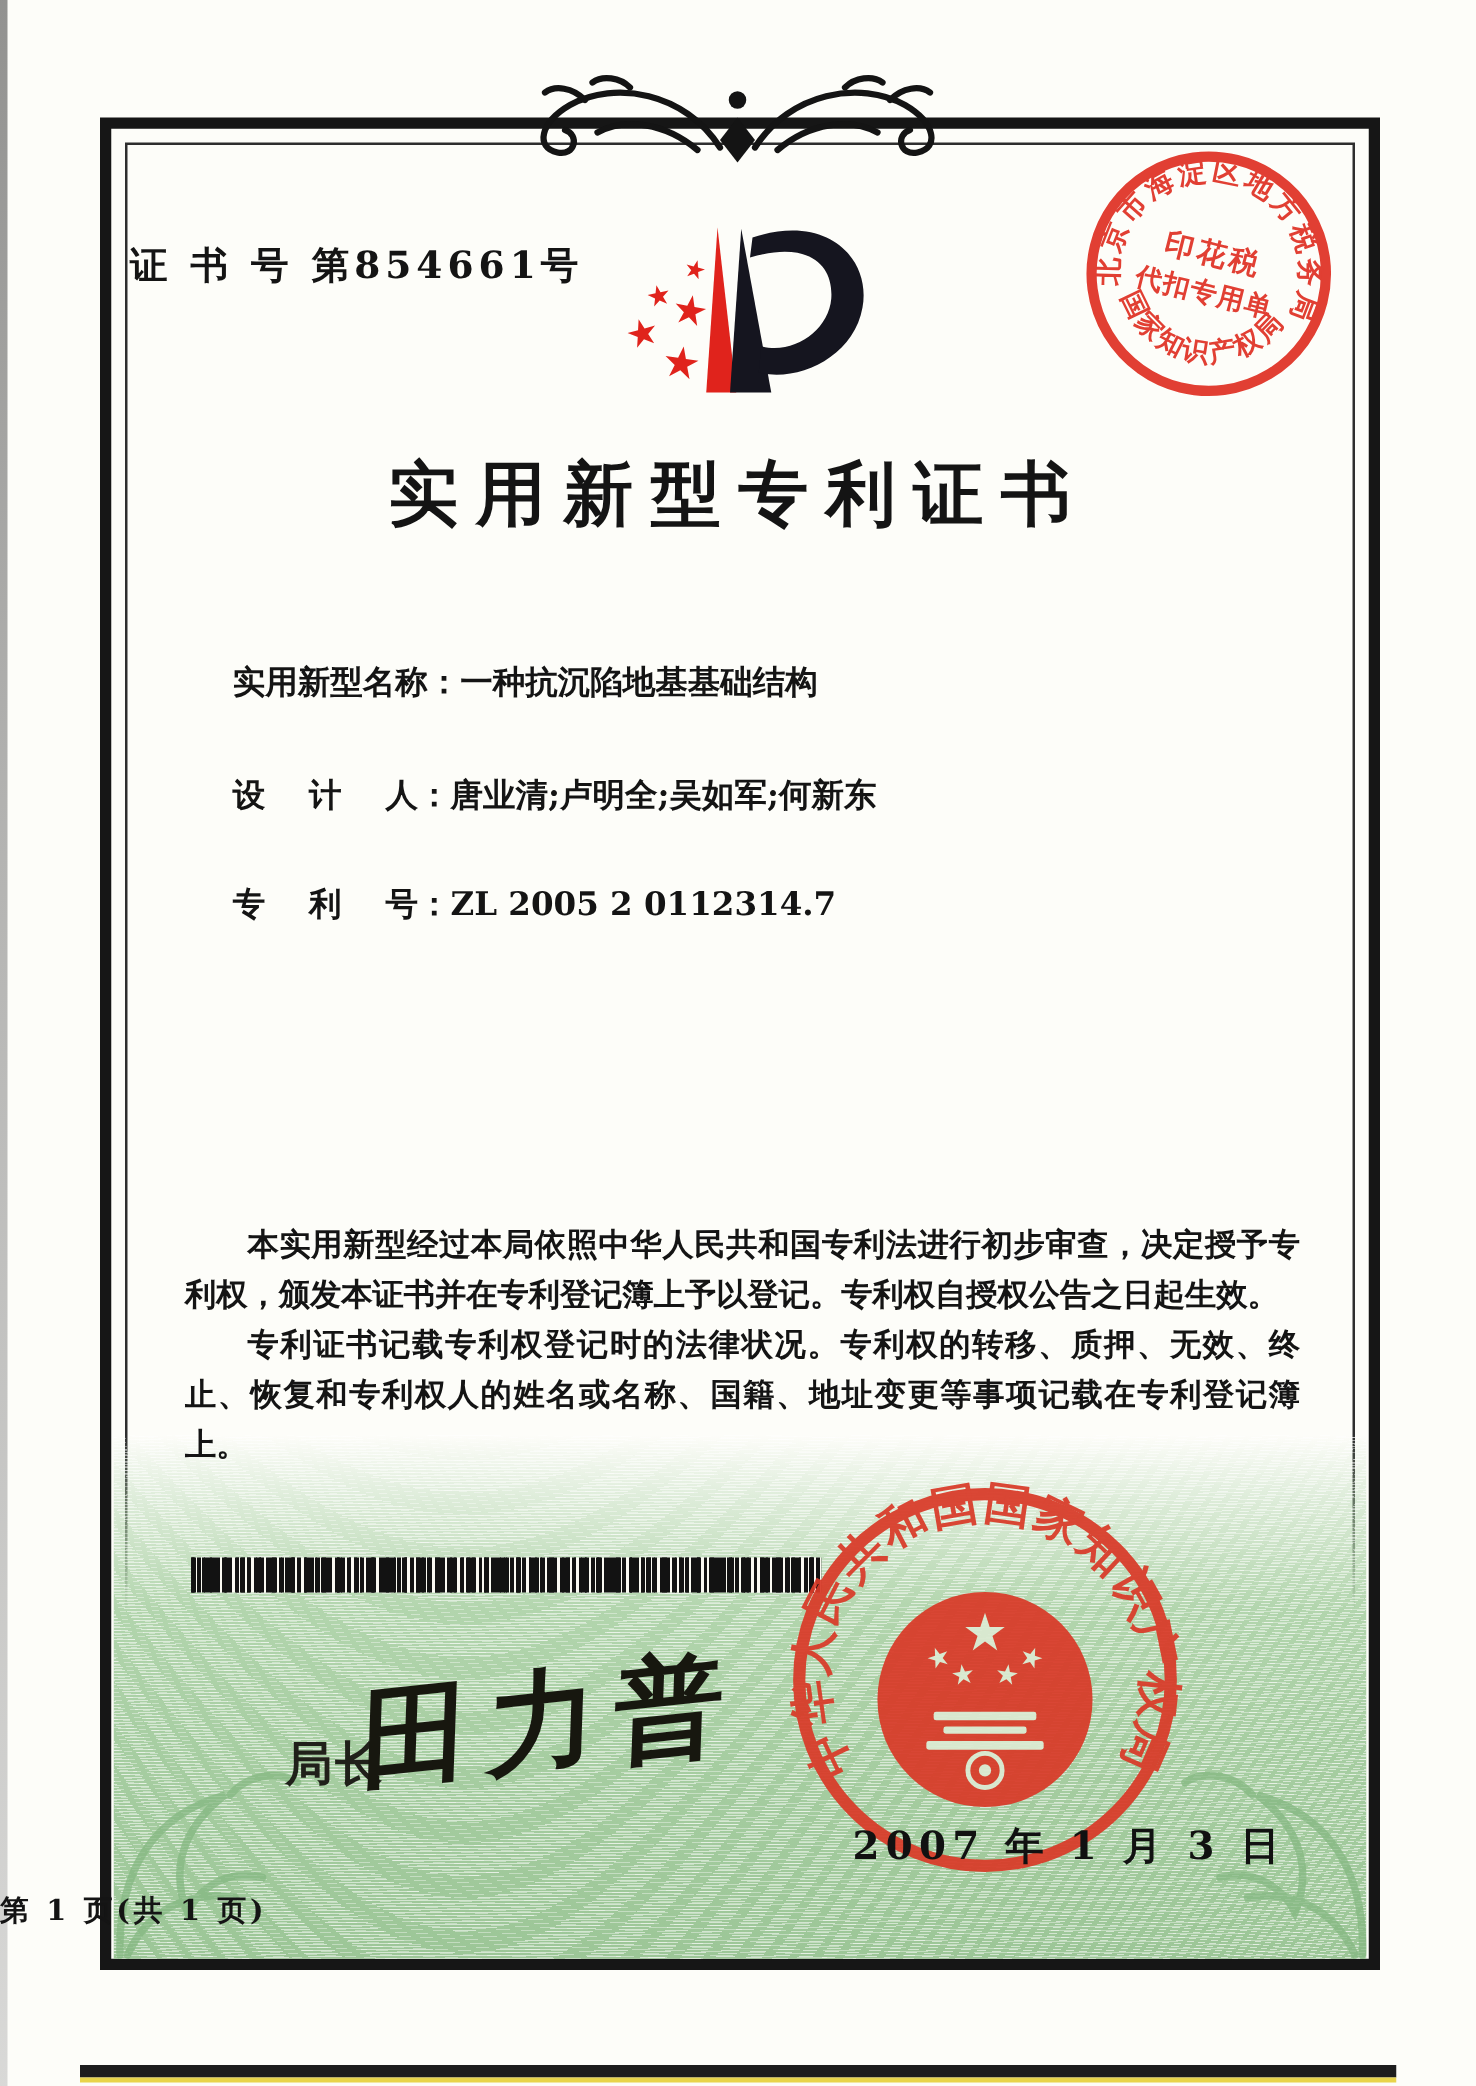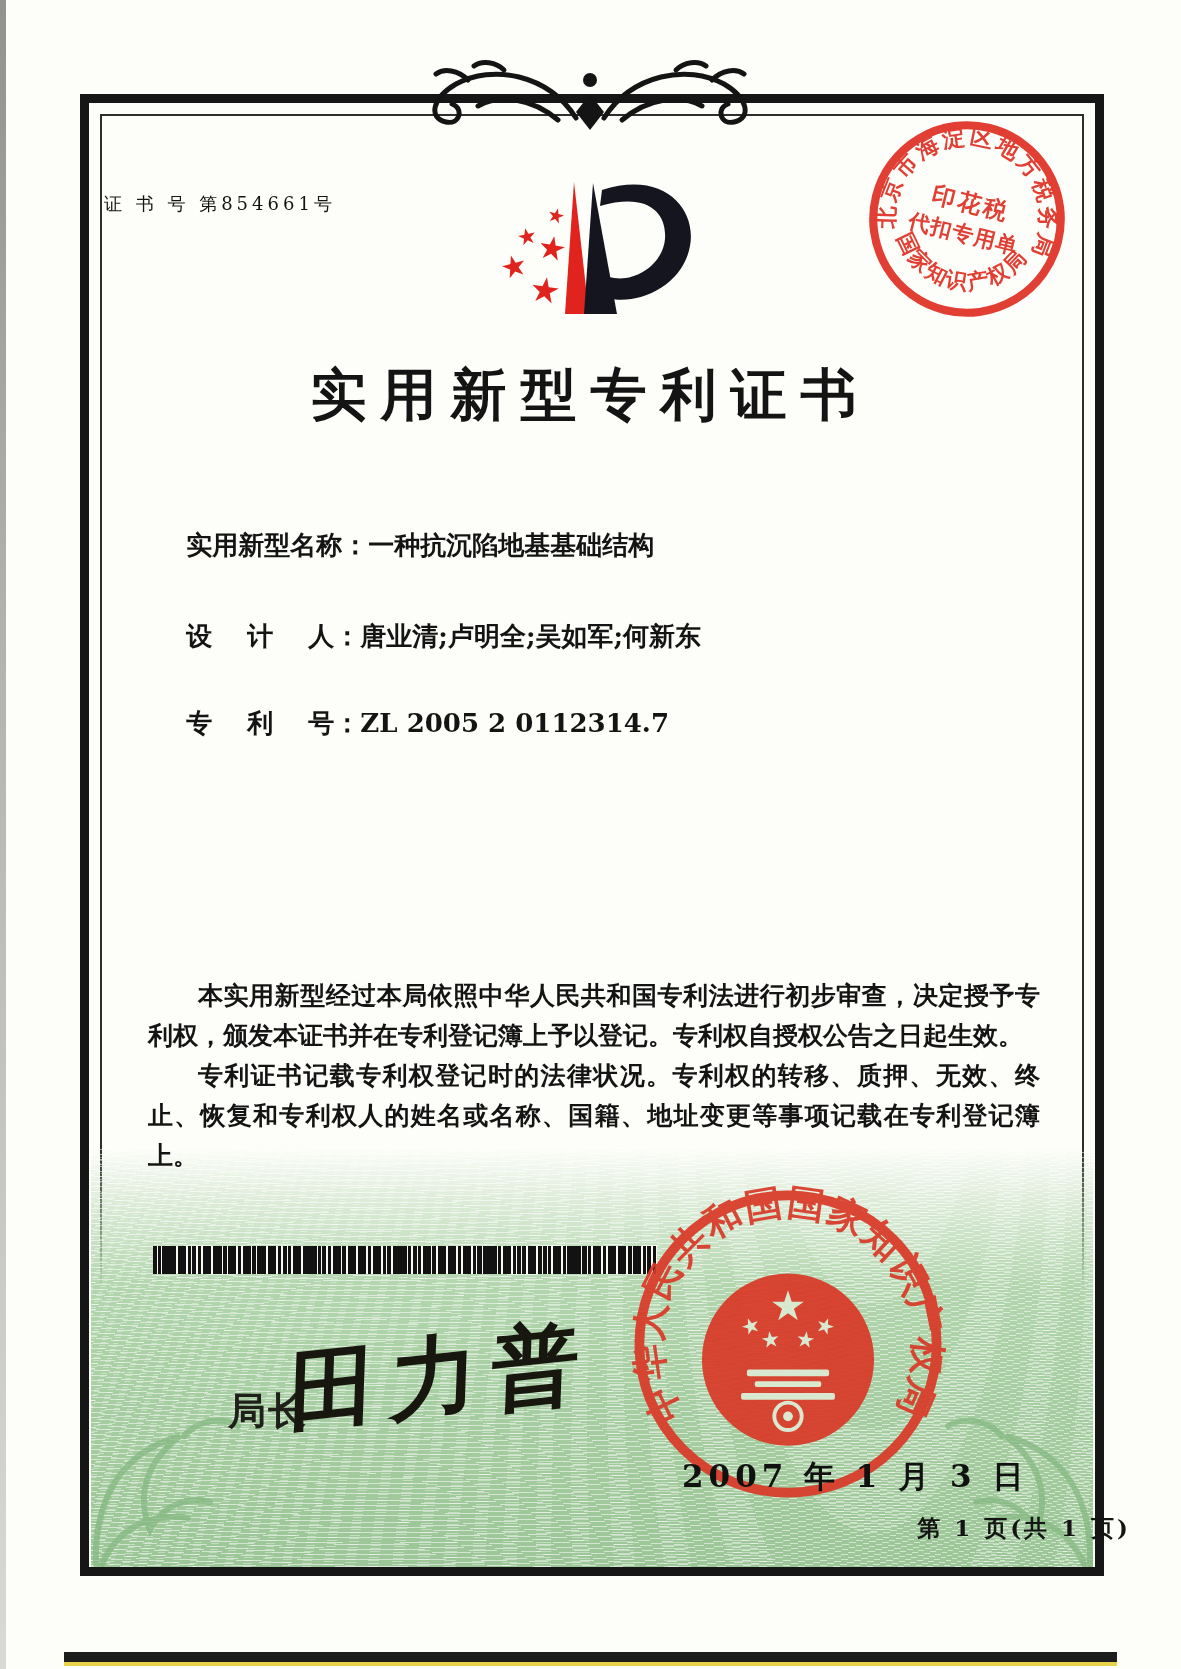--- a/index.html
+++ b/index.html
@@ -10,21 +10,21 @@
          border:9px solid #161616;}
   .frame-inner{position:absolute;inset:11px;border:2px solid #2e2e2e;}
   
   .guilloche{position:absolute;left:91px;top:1148px;width:1002px;height:1408px;height:419px;
     background:
       repeating-radial-gradient(130% 95% at 28% 240%, rgba(255,255,255,.55) 0 1.6px, rgba(255,255,255,0) 1.6px 8px),
       repeating-radial-gradient(140% 100% at 78% -150%, rgba(255,255,255,.38) 0 1.5px, rgba(255,255,255,0) 1.5px 10px),
       linear-gradient(180deg, rgba(178,213,173,0) 0px, rgba(178,213,173,.45) 55px, #b2d5ad 140px, #a6cda1 260px, #9cc697 100%);
   }
   
-  .cert-no{position:absolute;left:104px;top:192px;font-size:18px;font-weight:normal;letter-spacing:4px;}
+  .cert-no{position:absolute;left:104px;top:192px;font-size:30px;font-weight:bold;letter-spacing:4px;}
   .title{position:absolute;left:0;top:358px;width:1181px;text-align:center;
          font-size:56px;font-weight:bold;letter-spacing:14px;}
   .frow{position:absolute;left:150px;width:900px;font-size:26px;font-weight:bold;white-space:pre;}
   .frow .flabel{display:inline-block;min-width:158px;white-space:pre;}
   .frow .fvalue{white-space:pre;}
   .r0{top:498px}.r1{top:589px}.r2{top:676px}.r3{top:759px}.r4{top:837px}.r5{top:924px}
   .bodytext{position:absolute;left:148px;top:976px;width:892px;font-size:25px;line-height:40px;
             font-weight:bold;text-align:justify;}
   .bodytext p{margin:0;text-indent:2em;}
   
@@ -37,22 +37,22 @@
   
   .sig-label{position:absolute;left:228px;top:1386px;font-size:38px;font-weight:bold;letter-spacing:2px;color:#20201a;}
   .sig-name{position:absolute;left:288px;top:1318px;font-size:88px;font-weight:600;color:#17170f;
             transform:rotate(-6deg) skewX(-8deg);letter-spacing:14px;
             font-family:"DejaVu Sans","Liberation Sans",sans-serif;}
   
   .big-seal{position:absolute;left:612px;top:1168px;width:352px;height:352px;opacity:.93;}
   .issue-date{position:absolute;left:682px;top:1456px;font-size:31px;font-weight:bold;letter-spacing:5px;color:#111;z-index:6;white-space:pre;}
   .tax-stamp{position:absolute;left:860px;top:112px;width:214px;height:214px;transform:rotate(14deg);opacity:.94;}
   
-  .page-footer{position:absolute;left:0;top:1513px;width:1117px;text-align:right;
-               font-size:23px;font-weight:bold;letter-spacing:3px;z-index:5;padding-left:14px;}
+  .page-footer{position:absolute;left:0;top:1513px;width:1117px;text-align:left;
+               font-size:23px;font-weight:bold;letter-spacing:3px;z-index:5;}
   
   .ornament-top{position:absolute;left:408px;top:56px;z-index:3;}
   .corner-bl{position:absolute;left:88px;top:1378px;opacity:.75;}
   .corner-br{position:absolute;left:928px;top:1378px;opacity:.75;transform:scaleX(-1);}
   .logo{position:absolute;left:435px;top:146px;}
   
   .scan-left{position:absolute;left:0;top:0;width:6px;height:1669px;background:linear-gradient(180deg,#3a3a3a,#777 40%,#bbb);opacity:.55;}
   .scan-bottom{position:absolute;left:64px;top:1652px;width:1053px;height:10px;background:#1d1d1d;}
   .scan-bottom-y{position:absolute;left:64px;top:1662px;width:1053px;height:4px;background:#e8d44a;}
 </style>

